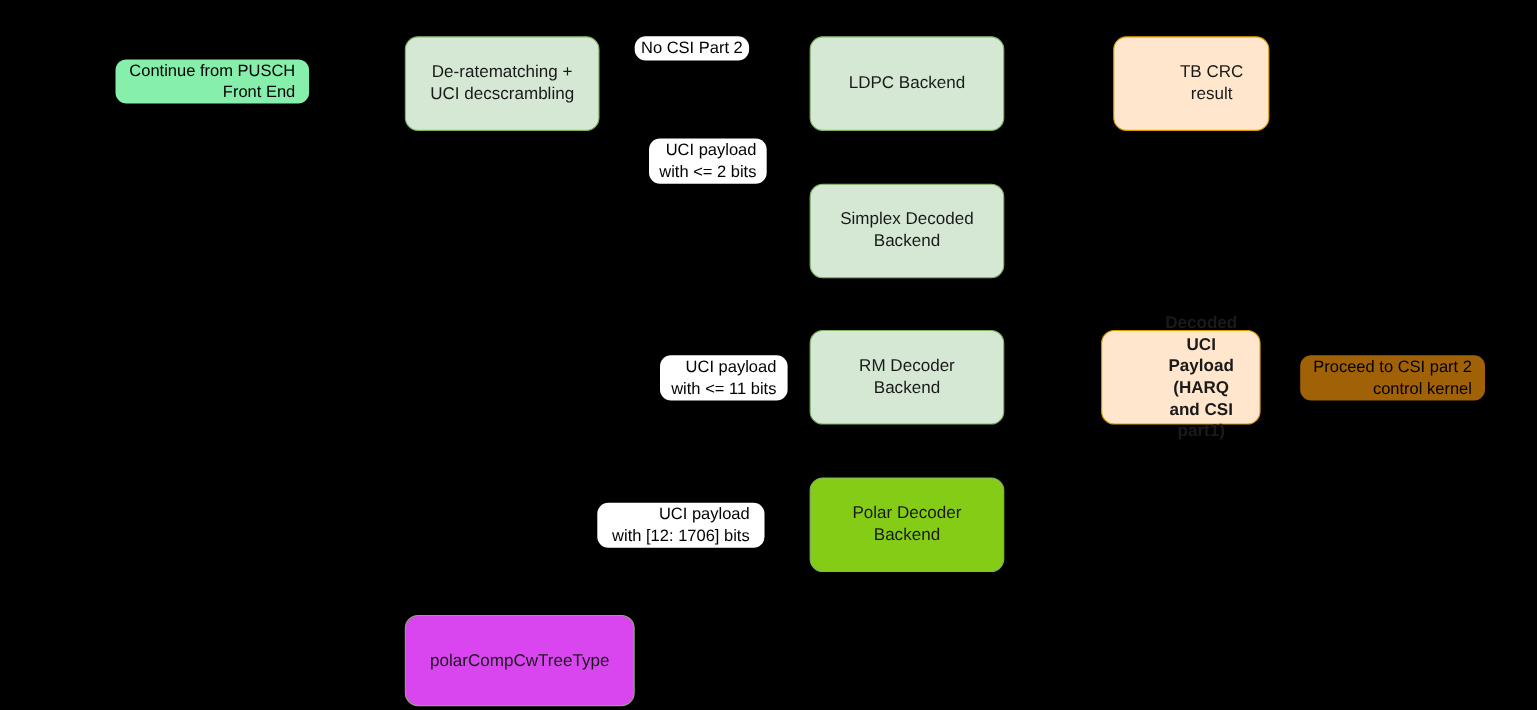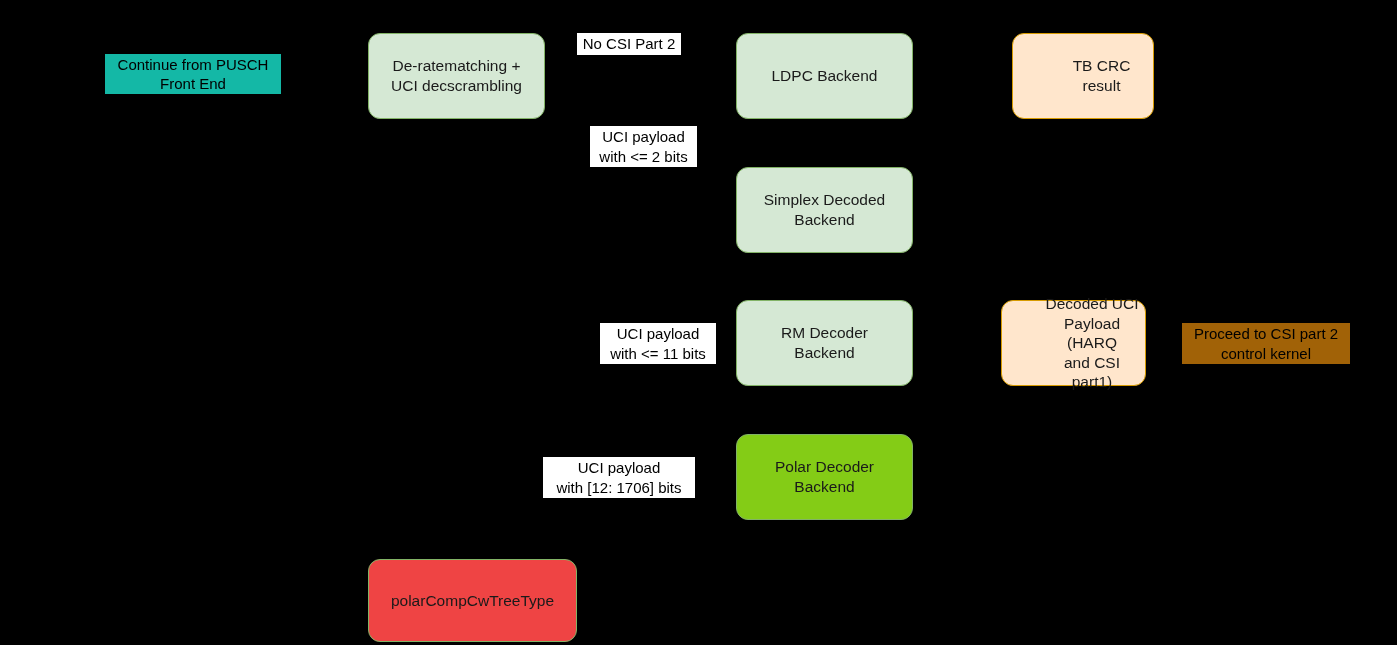--- a/index.html
+++ b/index.html
@@ -41,49 +41,50 @@
     font-size: 15.5px;
     padding-left: 43px;
   }
   .edge-label {
     position: absolute;
     box-sizing: border-box;
     background: #ffffff;
     color: #000000;
     font-size: 15px;
     line-height: 1.3;
-    text-align: center;
+    text-align: right;
     white-space: pre-line;
     display: flex;
     align-items: center;
     justify-content: center;
     padding: 0 2px;
+    border-radius: 10px;
   }
 </style>
 </head>
 <body>
 
 <div id="canvas" style="background: rgb(0, 0, 0);">
 
   <div class="node process" style="left: 368px; top: 33px; width: 177px; height: 86px; background: rgb(213, 232, 212); border-color: rgb(130, 179, 102); color: rgb(26, 26, 26);">De-ratematching +
 UCI decscrambling</div>
   <div class="node process" style="left: 736px; top: 33px; width: 177px; height: 86px; background: rgb(213, 232, 212); border-color: rgb(130, 179, 102); color: rgb(26, 26, 26);">LDPC Backend</div>
   <div class="node result" style="left: 1012px; top: 33px; width: 142px; height: 86px; background: rgb(255, 230, 204); border-color: rgb(215, 155, 0); color: rgb(26, 26, 26);">TB CRC result</div>
   <div class="node process" style="left: 736px; top: 167px; width: 177px; height: 86px; background: rgb(213, 232, 212); border-color: rgb(130, 179, 102); color: rgb(26, 26, 26);">Simplex Decoded
 Backend</div>
   <div class="node process" style="left: 736px; top: 300px; width: 177px; height: 86px; background: rgb(213, 232, 212); border-color: rgb(130, 179, 102); color: rgb(26, 26, 26);">RM Decoder
 Backend</div>
-  <div class="node result" style="left: 1001px; top: 300px; width: 145px; height: 86px; background: rgb(255, 230, 204); border-color: rgb(215, 155, 0); color: rgb(26, 26, 26);">Decoded UCI
+  <div class="node result" style="left: 1001px; top: 300px; width: 145px; height: 86px; background: rgb(255, 230, 204); border-color: rgb(215, 155, 0); color: rgb(26, 26, 26); font-weight: bold;">Decoded UCI
 Payload (HARQ
 and CSI part1)</div>
   <div class="node process" style="left: 736px; top: 434px; width: 177px; height: 86px; background: #84cc16; border-color: rgb(130, 179, 102); color: rgb(26, 26, 26);">Polar Decoder
 Backend</div>
-  <div class="node process" style="left: 368px; top: 559px; width: 209px; height: 83px; background: #ef4444; border-color: rgb(130, 179, 102); color: rgb(26, 26, 26);">polarCompCwTreeType</div>
+  <div class="node process" style="left: 368px; top: 559px; width: 209px; height: 83px; background: #d946ef; border-color: rgb(130, 179, 102); color: rgb(26, 26, 26);">polarCompCwTreeType</div>
 
-  <div class="edge-label" style="left: 105px; top: 54px; width: 176px; height: 40px; background: #14b8a6;">Continue from PUSCH
+  <div class="edge-label" style="left: 105px; top: 54px; width: 176px; height: 40px; background: #86efac;">Continue from PUSCH
 Front End</div>
   <div class="edge-label" style="left: 577px; top: 33px; width: 104px; height: 22px; background: rgb(255, 255, 255);">No CSI Part 2</div>
   <div class="edge-label" style="left: 590px; top: 126px; width: 107px; height: 41px; background: rgb(255, 255, 255);">UCI payload
 with &lt;= 2 bits</div>
   <div class="edge-label" style="left: 600px; top: 323px; width: 116px; height: 41px; background: rgb(255, 255, 255);">UCI payload
 with &lt;= 11 bits</div>
   <div class="edge-label" style="left: 543px; top: 457px; width: 152px; height: 41px; background: rgb(255, 255, 255);">UCI payload
 with [12: 1706] bits</div>
   <div class="edge-label" style="left: 1182px; top: 323px; width: 168px; height: 41px; background: #a16207;">Proceed to CSI part 2
 control kernel</div>

